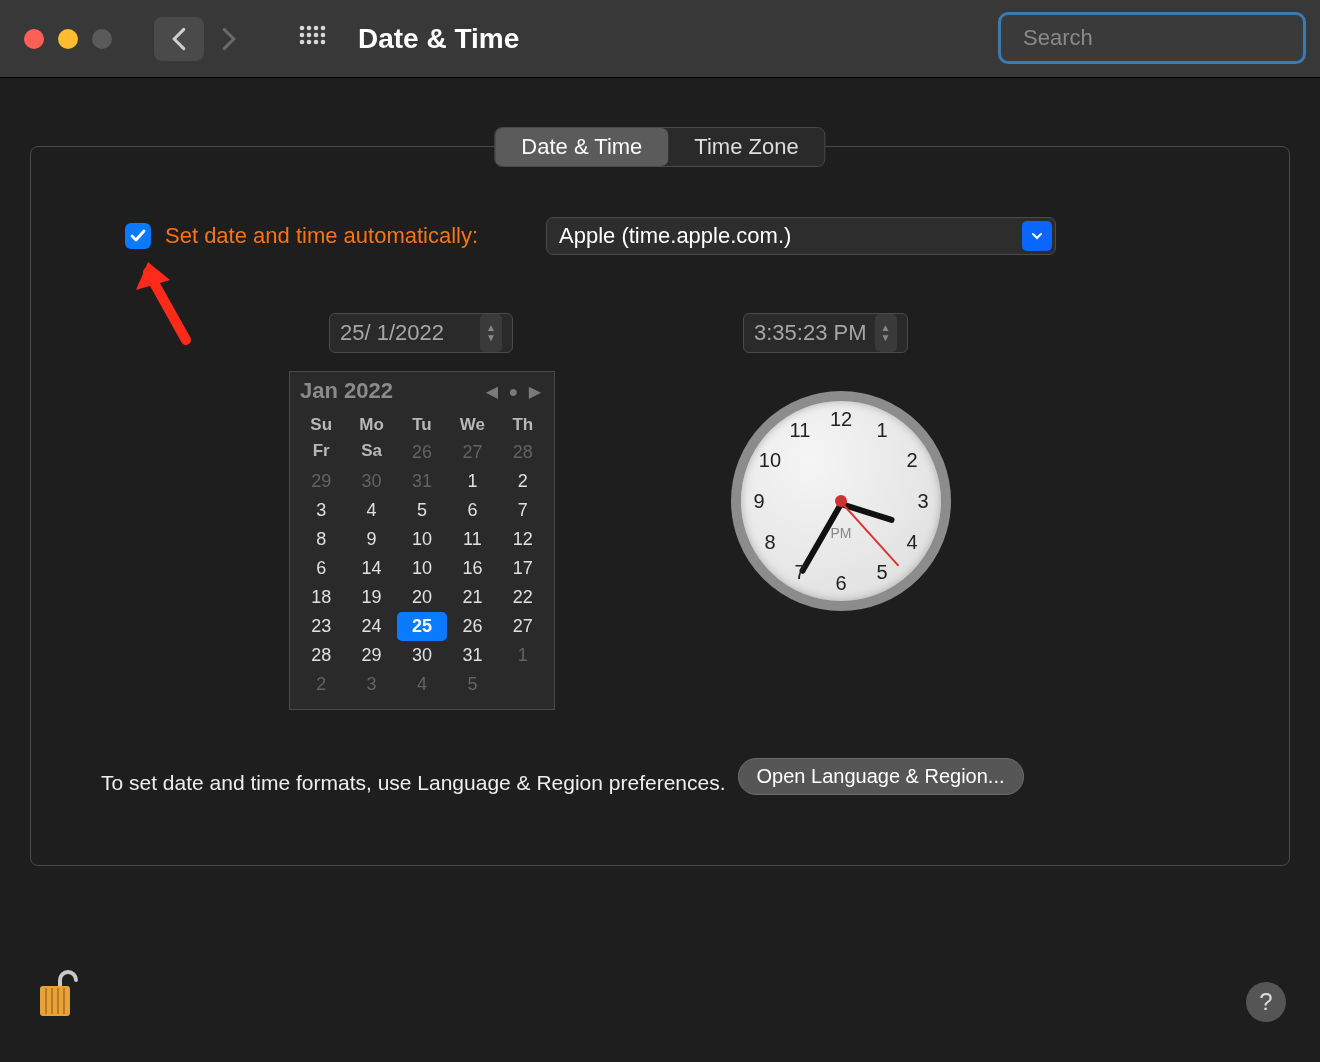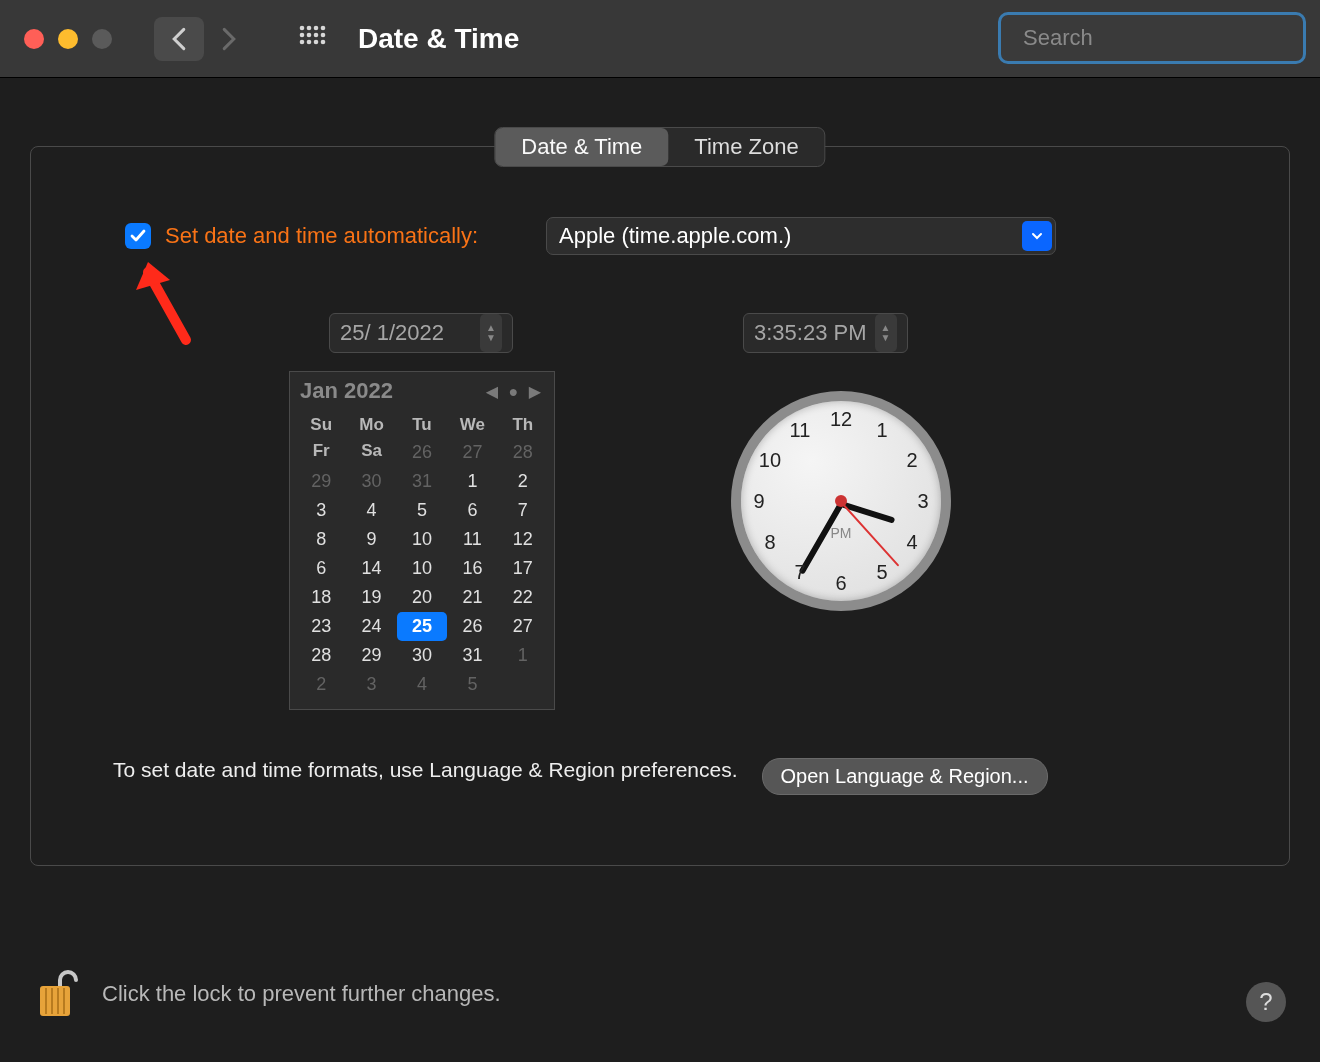--- a/index.html
+++ b/index.html
@@ -117,21 +117,21 @@
     position:relative;
   }
   .num { position:absolute; font-size:20px; color:#222; font-weight:500; transform: translate(-50%,-50%);}
   .ampm { position:absolute; left:50%; top:62%; transform:translateX(-50%); font-size:14px; color:#888;}
   .hand { position:absolute; left:50%; top:50%; transform-origin:left center; background:#111; height:6px; border-radius:3px;}
   .hand.hour { width:56px; }
   .hand.min  { width:80px; }
   .hand.sec  { width:86px; height:2px; background:#d33; }
   .pin { position:absolute; left:50%; top:50%; width:12px; height:12px; background:#c33; border-radius:50%; transform:translate(-50%,-50%);}
 
-  .footer-row { position:absolute; left:82px; bottom:70px; display:flex; align-items:flex-start; gap:24px;}
+  .footer-row { position:absolute; left:70px; bottom:70px; display:flex; align-items:flex-end; gap:12px;}
   .footer-row .ftxt { font-size:21px; color:#eee; }
   .btn {
     background:#565656; color:#fff; border:1px solid #6a6a6a;
     border-radius:18px; font-size:20px; padding:6px 18px;
   }
 
   .lockrow {
     position:absolute; left:34px; bottom:40px; display:flex; align-items:center; gap:24px;
   }
   .locktext { font-size:22px; color:#b8b8b8; }
@@ -325,15 +325,14 @@
 
 <div class="lockrow">
   <svg width="44" height="56" viewBox="0 0 44 56">
     <path d="M26 20 v-6 a8 8 0 0 1 16 0" stroke="#c8c8c8" stroke-width="4" fill="none" stroke-linecap="round"></path>
     <rect x="6" y="20" width="30" height="30" rx="3" fill="#e7a33a"></rect>
     <line x1="12" y1="22" x2="12" y2="48" stroke="#b87b1f" stroke-width="2"></line>
     <line x1="18" y1="22" x2="18" y2="48" stroke="#b87b1f" stroke-width="2"></line>
     <line x1="24" y1="22" x2="24" y2="48" stroke="#b87b1f" stroke-width="2"></line>
     <line x1="30" y1="22" x2="30" y2="48" stroke="#b87b1f" stroke-width="2"></line>
   </svg>
-  <span class="locktext">Click the lock to prevent further changes.</span>
 </div>
 <div class="help">?</div>
 
 </body></html>

